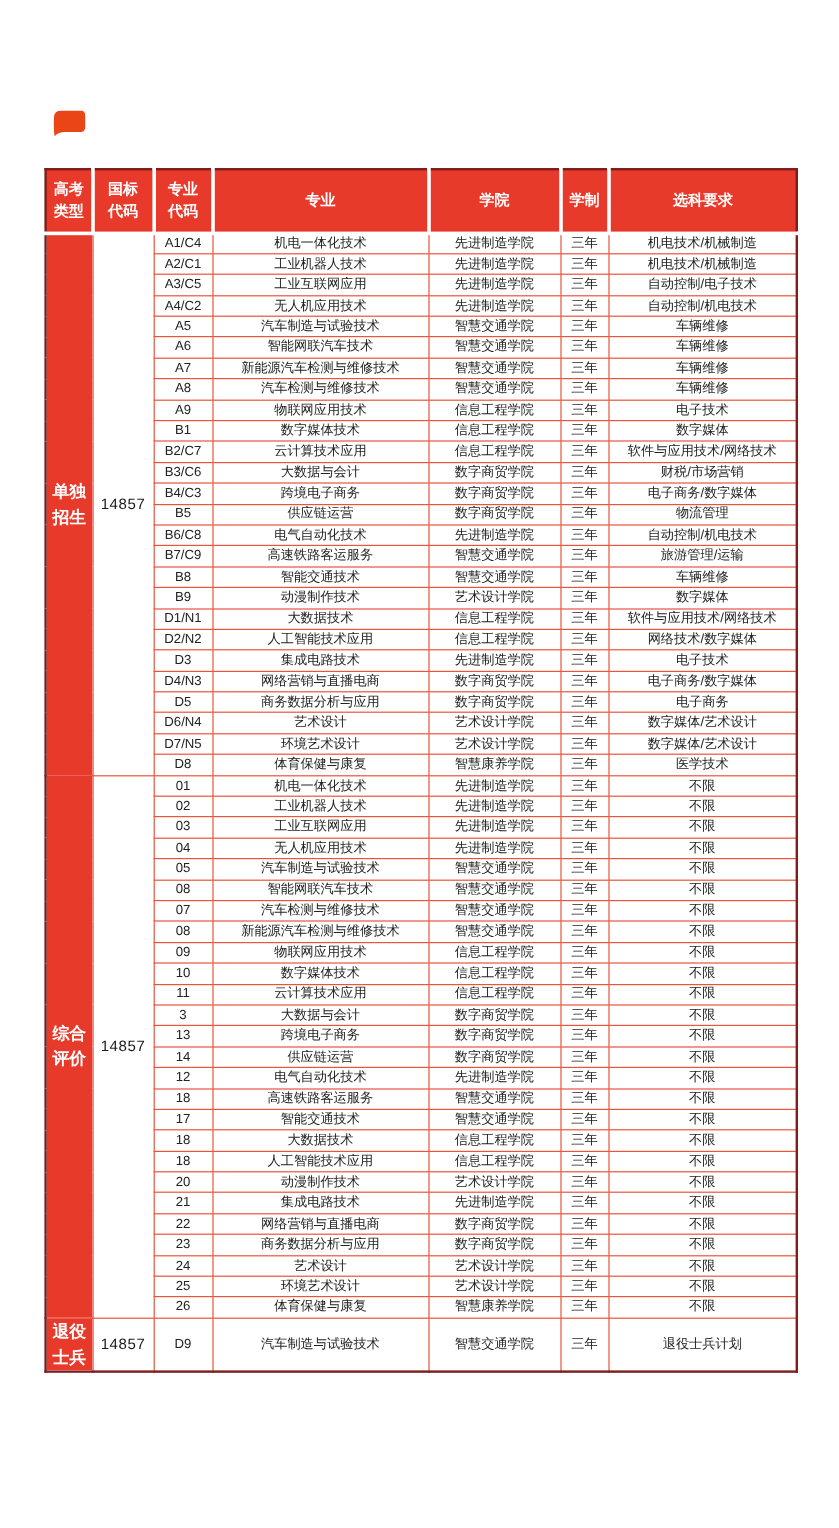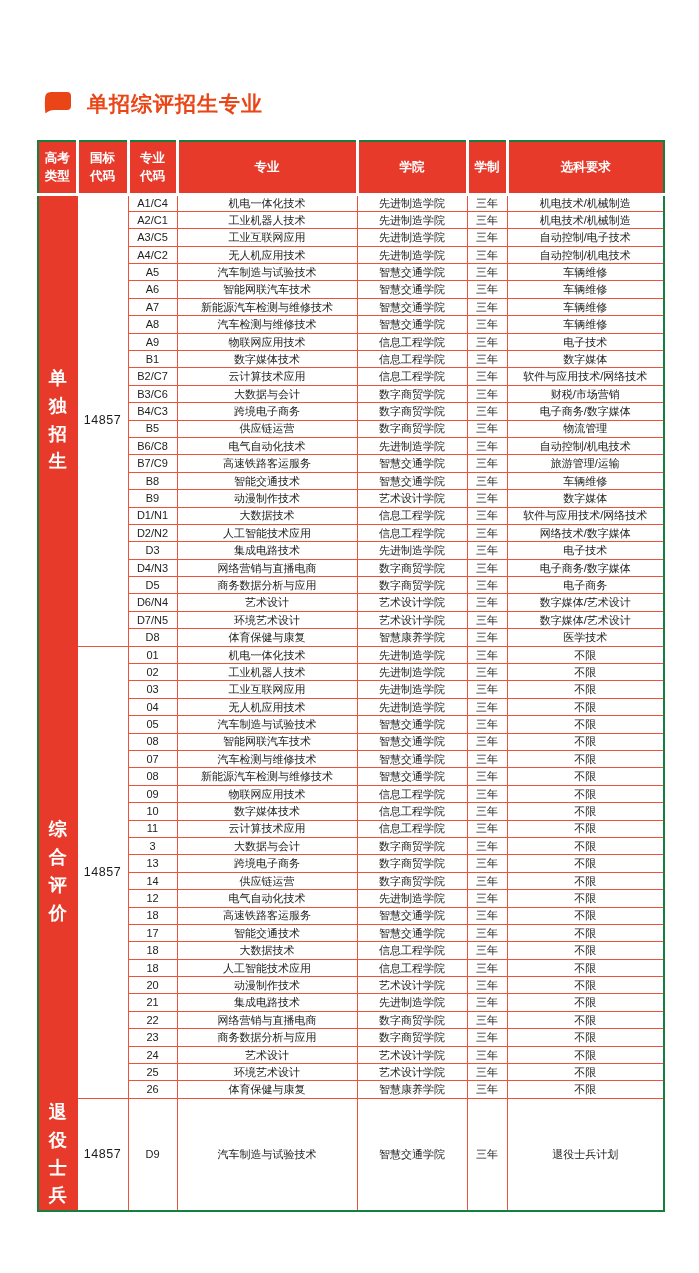--- a/index.html
+++ b/index.html
@@ -21,21 +21,21 @@
   .title-text {
     font-size: 21px; font-weight: bold; color: #ea4517;
     letter-spacing: 1px; line-height: 1;
   }
 
   
   table.majors {
     position: absolute; top: 140px; left: 37px;
     width: 626px;
     border-collapse: collapse; table-layout: fixed;
-    border: 2px solid #15803d;
+    border: 2px solid #7f1d1d;
   }
   thead th {
     background: #e73a2b; color: #ffffff;
     font-size: 12.5px; font-weight: bold;
     height: 53px; line-height: 1.45;
     text-align: center; vertical-align: middle;
     white-space: pre-line;
     border-right: 3px solid #ffffff;
     border-bottom: 3px solid #ffffff;
   }
@@ -49,41 +49,40 @@
     height: 17.4px;
     text-align: center; vertical-align: middle;
     line-height: 1.15;
     overflow: hidden; white-space: nowrap;
     padding: 0 1px;
   }
   tbody tr.tall-row td { height: 33px; }
 
   tbody td.type-cell {
     background: #e73a2b; color: #ffffff;
-    font-size: 18px; font-weight: bold;
+    font-size: 14px; font-weight: bold;
     white-space: pre-line; line-height: 1.55;
     border-color: #e73a2b;
   }
   tbody td.code-cell {
     font-size: 12.5px; color: #1a1a1a;
     letter-spacing: 0.5px;
   }
 </style>
 </head>
 <body>
 
 <div class="page">
 
   <div class="title-row">
     <span class="title-icon">
       <svg width="28" height="22" viewBox="0 0 28 22">
         <path d="M7 0 H23 Q27 0 27 4 V14 Q27 18 23 18 H10 Q5 18 1.5 21.5 Q0.5 16 1 6 Q1.2 0 7 0 Z" fill="#ea4517"></path>
       </svg>
     </span>
-    <span class="title-text">单招综评招生专业</span>
   </div>
 
   <table class="majors">
     <colgroup>
       <col style="width:39px">
         <col style="width:51px">
         <col style="width:49px">
       <col style="width:180px">
         <col style="width:110px">
         <col style="width:40px">

